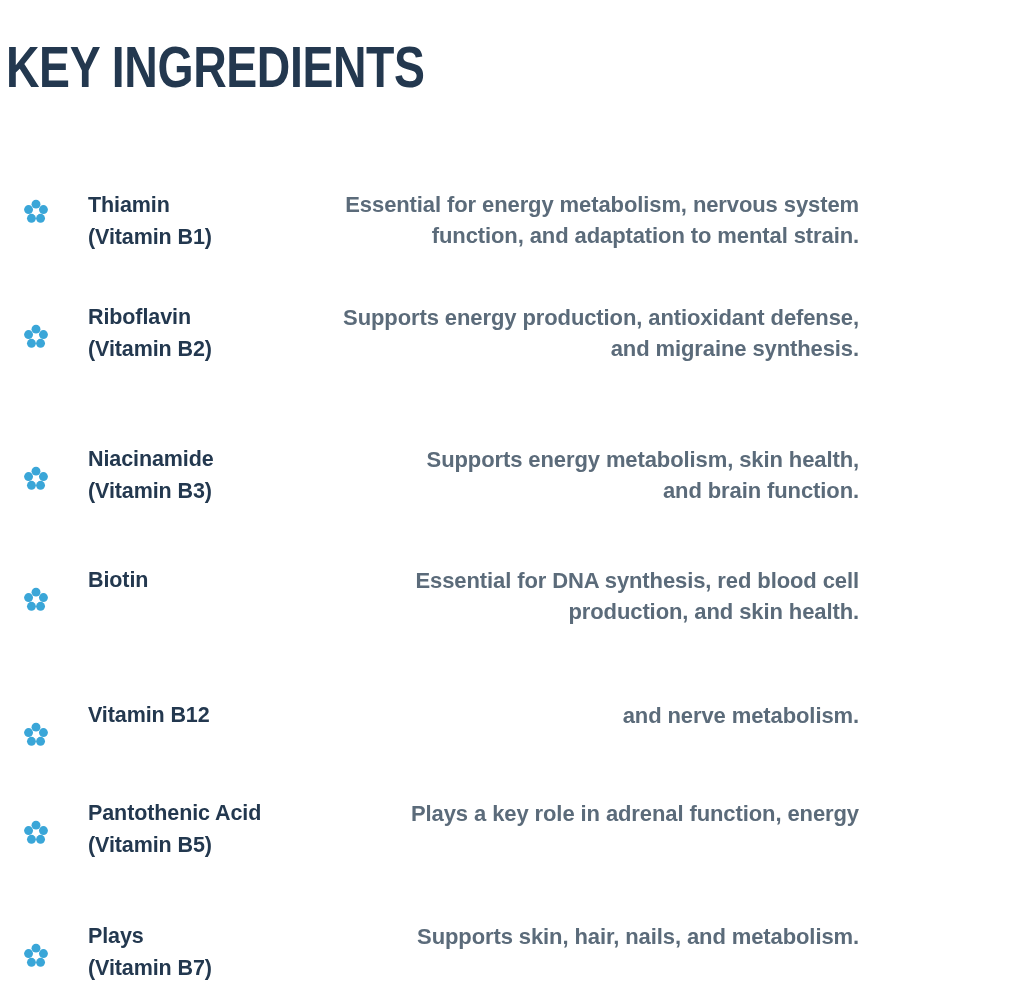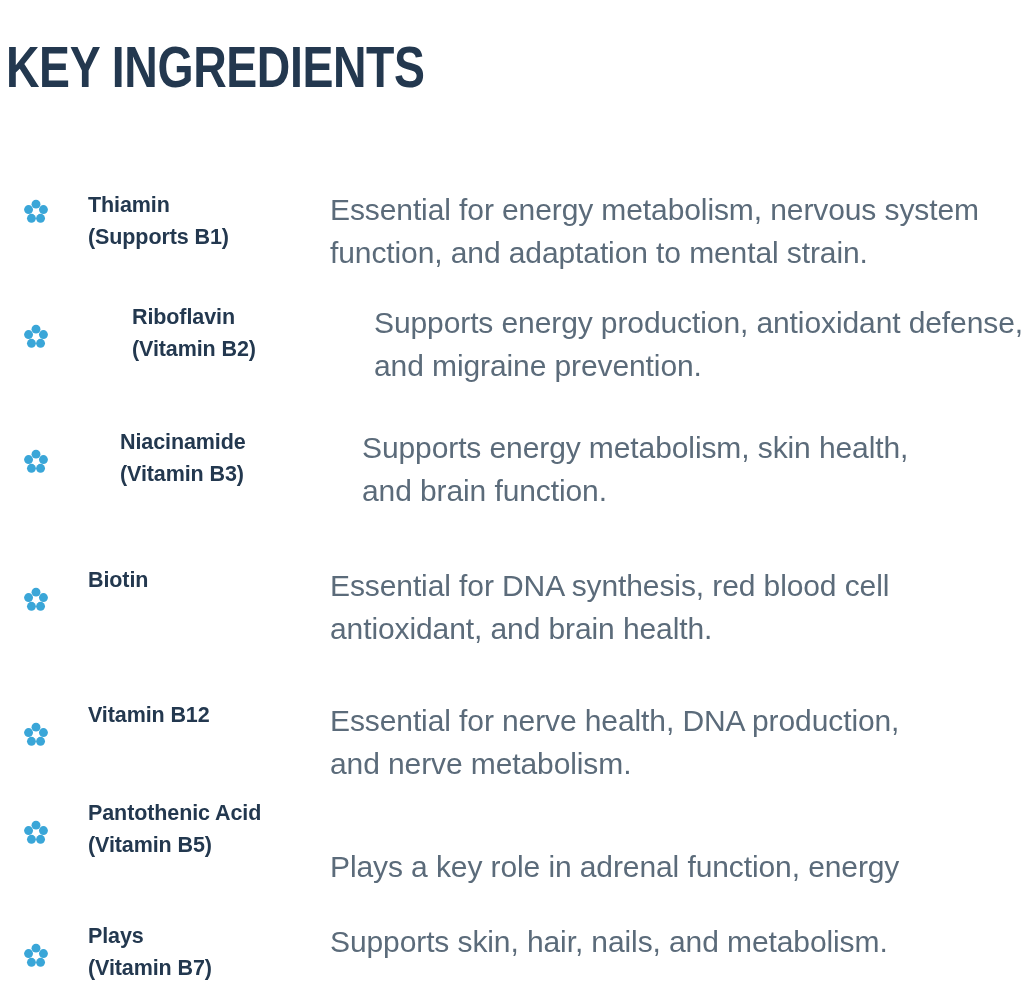--- a/index.html
+++ b/index.html
@@ -72,25 +72,26 @@
     font-weight: bold;
     font-size: 21.5px;
     line-height: 1.47;
     color: #23384f;
     letter-spacing: -0.1px;
   }
 
   .desc-col {
     flex: 1;
     padding-left: 0px;
-    font-size: 30px;
+    font-size: 22px;
     line-height: 1.43;
     color: #5b6b7a;
     letter-spacing: -0.1px;
-    font-weight: 400;
+    font-weight: 700;
+    text-align: right;
   }
 
   .desc-col .line {
     display: block;
     white-space: nowrap;
   }
 
   .name-col .line {
     display: block;
     white-space: nowrap;
@@ -110,48 +111,48 @@
             <circle cx="16" cy="7" r="5.1" fill="#3aa6d8"></circle>
             <circle cx="24.5" cy="13.2" r="5.1" fill="#3aa6d8"></circle>
             <circle cx="21.2" cy="23.2" r="5.1" fill="#3aa6d8"></circle>
             <circle cx="10.8" cy="23.2" r="5.1" fill="#3aa6d8"></circle>
             <circle cx="7.5" cy="13.2" r="5.1" fill="#3aa6d8"></circle>
             <circle cx="16" cy="16.2" r="3.1" fill="#ffffff"></circle>
           </svg>
         </span>
         <div class="name-col" style="padding-top: 12px;">
           <span class="line">Thiamin</span>
-          <span class="line">(Supports B1)</span>
+          <span class="line">(Vitamin B1)</span>
         </div>
         <div class="desc-col" style="padding-top: 11px;">
           <span class="line">Essential for energy metabolism, nervous system</span>
           <span class="line">function, and adaptation to mental strain.</span>
         </div>
       </div>
-      <div class="row" style="position: absolute; top: 124px; left: 0px; padding-left: 44px;">
+      <div class="row" style="position: absolute; top: 124px; left: 0px;">
         <span class="bullet-icon" style="top: 21px;">
           <svg viewBox="0 0 32 32" width="28" height="28">
             <circle cx="16" cy="7" r="5.1" fill="#3aa6d8"></circle>
             <circle cx="24.5" cy="13.2" r="5.1" fill="#3aa6d8"></circle>
             <circle cx="21.2" cy="23.2" r="5.1" fill="#3aa6d8"></circle>
             <circle cx="10.8" cy="23.2" r="5.1" fill="#3aa6d8"></circle>
             <circle cx="7.5" cy="13.2" r="5.1" fill="#3aa6d8"></circle>
             <circle cx="16" cy="16.2" r="3.1" fill="#ffffff"></circle>
           </svg>
         </span>
         <div class="name-col" style="padding-top: 0px;">
           <span class="line">Riboflavin</span>
           <span class="line">(Vitamin B2)</span>
         </div>
         <div class="desc-col" style="padding-top: 0px;">
           <span class="line">Supports energy production, antioxidant defense,</span>
-          <span class="line">and migraine prevention.</span>
-        </div>
-      </div>
-      <div class="row" style="position: absolute; top: 249px; left: 0px; padding-left: 32px;">
+          <span class="line">and migraine synthesis.</span>
+        </div>
+      </div>
+      <div class="row" style="position: absolute; top: 266px; left: 0px;">
         <span class="bullet-icon" style="top: 21px;">
           <svg viewBox="0 0 32 32" width="28" height="28">
             <circle cx="16" cy="7" r="5.1" fill="#3aa6d8"></circle>
             <circle cx="24.5" cy="13.2" r="5.1" fill="#3aa6d8"></circle>
             <circle cx="21.2" cy="23.2" r="5.1" fill="#3aa6d8"></circle>
             <circle cx="10.8" cy="23.2" r="5.1" fill="#3aa6d8"></circle>
             <circle cx="7.5" cy="13.2" r="5.1" fill="#3aa6d8"></circle>
             <circle cx="16" cy="16.2" r="3.1" fill="#ffffff"></circle>
           </svg>
         </span>
@@ -173,58 +174,57 @@
             <circle cx="10.8" cy="23.2" r="5.1" fill="#3aa6d8"></circle>
             <circle cx="7.5" cy="13.2" r="5.1" fill="#3aa6d8"></circle>
             <circle cx="16" cy="16.2" r="3.1" fill="#ffffff"></circle>
           </svg>
         </span>
         <div class="name-col" style="padding-top: 0px;">
           <span class="line">Biotin</span>
         </div>
         <div class="desc-col" style="padding-top: 0px;">
           <span class="line">Essential for DNA synthesis, red blood cell</span>
-          <span class="line">antioxidant, and brain health.</span>
+          <span class="line">production, and skin health.</span>
         </div>
       </div>
       <div class="row" style="position: absolute; top: 522px; left: 0px;">
         <span class="bullet-icon" style="top: 21px;">
           <svg viewBox="0 0 32 32" width="28" height="28">
             <circle cx="16" cy="7" r="5.1" fill="#3aa6d8"></circle>
             <circle cx="24.5" cy="13.2" r="5.1" fill="#3aa6d8"></circle>
             <circle cx="21.2" cy="23.2" r="5.1" fill="#3aa6d8"></circle>
             <circle cx="10.8" cy="23.2" r="5.1" fill="#3aa6d8"></circle>
             <circle cx="7.5" cy="13.2" r="5.1" fill="#3aa6d8"></circle>
             <circle cx="16" cy="16.2" r="3.1" fill="#ffffff"></circle>
           </svg>
         </span>
         <div class="name-col" style="padding-top: 0px;">
           <span class="line">Vitamin B12</span>
         </div>
         <div class="desc-col" style="padding-top: 0px;">
-          <span class="line">Essential for nerve health, DNA production,</span>
           <span class="line">and nerve metabolism.</span>
         </div>
       </div>
       <div class="row" style="position: absolute; top: 620px; left: 0px;">
         <span class="bullet-icon" style="top: 21px;">
           <svg viewBox="0 0 32 32" width="28" height="28">
             <circle cx="16" cy="7" r="5.1" fill="#3aa6d8"></circle>
             <circle cx="24.5" cy="13.2" r="5.1" fill="#3aa6d8"></circle>
             <circle cx="21.2" cy="23.2" r="5.1" fill="#3aa6d8"></circle>
             <circle cx="10.8" cy="23.2" r="5.1" fill="#3aa6d8"></circle>
             <circle cx="7.5" cy="13.2" r="5.1" fill="#3aa6d8"></circle>
             <circle cx="16" cy="16.2" r="3.1" fill="#ffffff"></circle>
           </svg>
         </span>
         <div class="name-col" style="padding-top: 0px;">
           <span class="line">Pantothenic Acid</span>
           <span class="line">(Vitamin B5)</span>
         </div>
-        <div class="desc-col" style="padding-top: 0px; margin-top: 48px;">
+        <div class="desc-col" style="padding-top: 0px;">
           <span class="line">Plays a key role in adrenal function, energy</span>
         </div>
       </div>
       <div class="row" style="position: absolute; top: 743px; left: 0px;">
         <span class="bullet-icon" style="top: 21px;">
           <svg viewBox="0 0 32 32" width="28" height="28">
             <circle cx="16" cy="7" r="5.1" fill="#3aa6d8"></circle>
             <circle cx="24.5" cy="13.2" r="5.1" fill="#3aa6d8"></circle>
             <circle cx="21.2" cy="23.2" r="5.1" fill="#3aa6d8"></circle>
             <circle cx="10.8" cy="23.2" r="5.1" fill="#3aa6d8"></circle>

